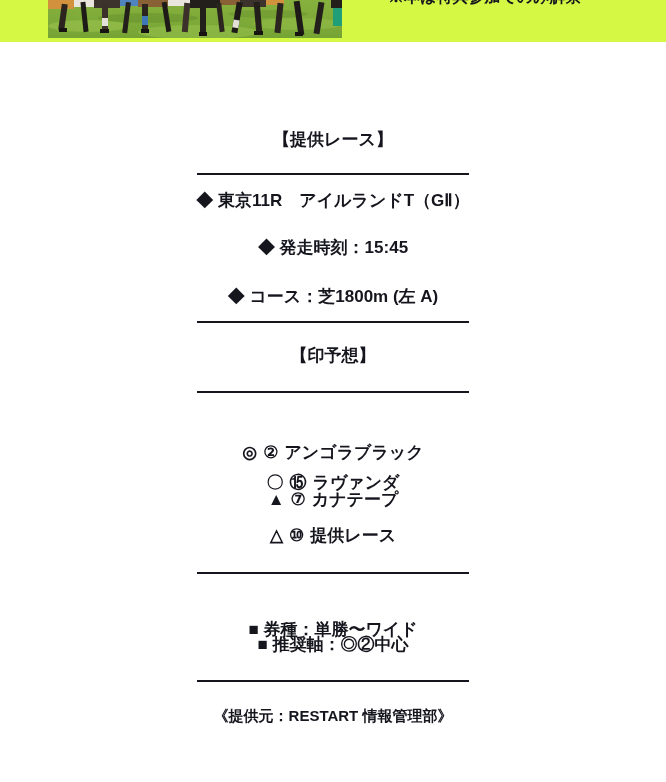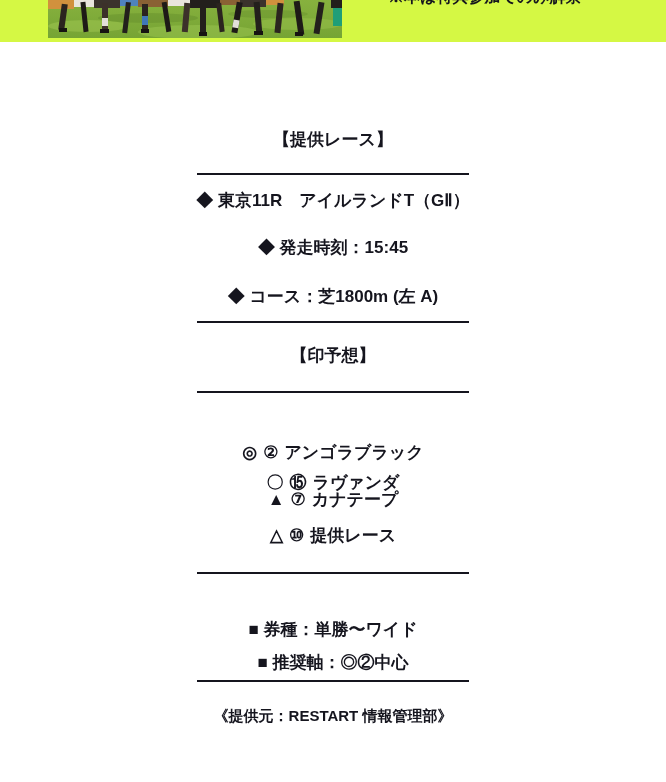--- a/index.html
+++ b/index.html
@@ -150,19 +150,19 @@
     </div>
     <div class="row mark" style="top:489px">
       <span>▲</span><span>⑦</span><span>カナテープ</span>
     </div>
     <div class="row mark" style="top:525px">
       <span>△</span><span>⑩</span><span>提供レース</span>
     </div>
     <div class="rule" style="top:572px"></div>
 
     <div class="row" style="top:619px">■ 券種：単勝〜ワイド</div>
-    <div class="row" style="top:652px">■ 推奨軸：◎②中心</div>
+    <div class="row" style="top:634px">■ 推奨軸：◎②中心</div>
     <div class="rule" style="top:680px"></div>
 
     <div class="row provider" style="top:705px">《提供元：RESTART 情報管理部》</div>
 
   </main>
 </div>
 
 </body></html>

